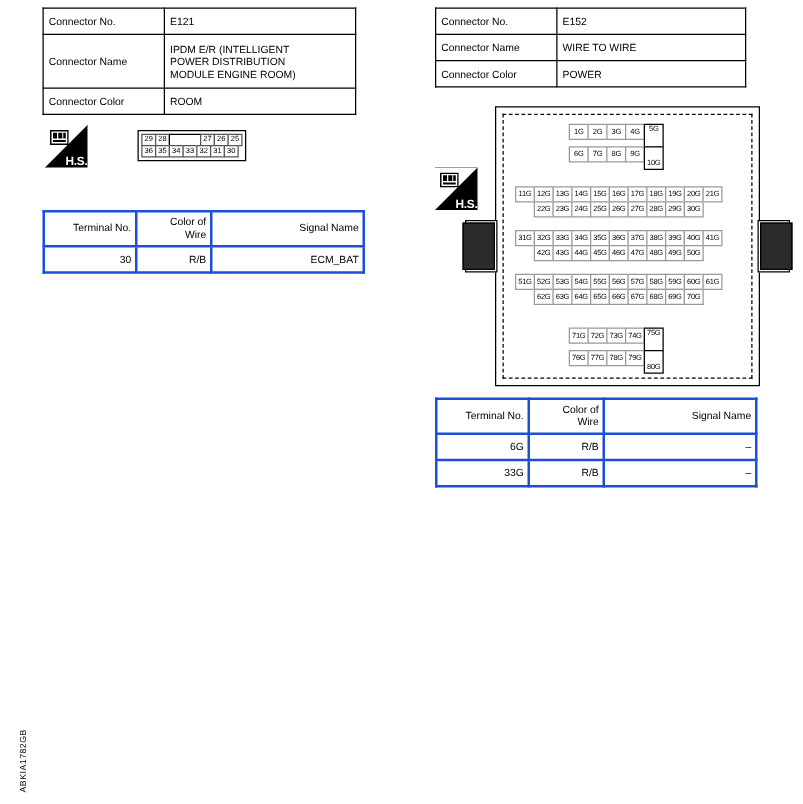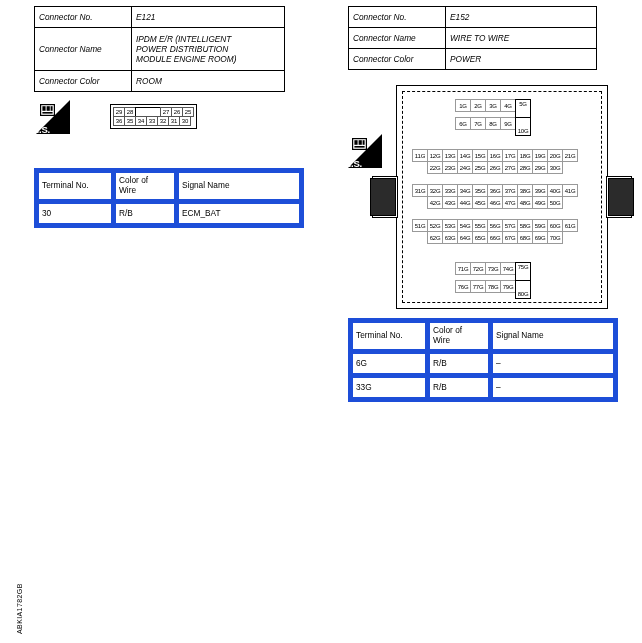--- a/index.html
+++ b/index.html
@@ -15,41 +15,40 @@
     color: #000000;
     overflow: hidden;
   }
   .abs { position: absolute; }
 
   
   table.info {
     border-collapse: collapse;
     table-layout: fixed;
     font-size: 8.3px;
-    font-style: italic;
   }
   table.info td {
     border: 1px solid #000000;
     padding: 2px 4px;
     vertical-align: middle;
     line-height: 1.22;
   }
   td.lbl { white-space: nowrap; }
   td.val { white-space: pre-line; }
 
   
   table.term {
     border-collapse: collapse;
     table-layout: fixed;
     font-size: 8.3px;
   }
   table.term th, table.term td {
-    border: 5px solid #1d4ed8;
+    border: 2px solid #1d4ed8;
     padding: 2px 3px;
-    text-align: left;
+    text-align: right;
     vertical-align: middle;
     font-weight: normal;
     line-height: 1.2;
   }
   table.term th { height: 22px; }
   table.term td { height: 15px; }
 
   
   .hs {
     width: 34px;
@@ -65,21 +64,21 @@
     border-top: 34px solid #ffffff;
     border-right: 34px solid transparent;
   }
   .hs .conn {
     position: absolute;
     top: 4px; left: 4px;
     width: 15px; height: 12px;
   }
   .hs .hstext {
     position: absolute;
-    right: 20px;
+    right: 0;
     bottom: 0px;
     color: #ffffff;
     font-size: 9.5px;
     font-weight: bold;
     letter-spacing: -0.2px;
     line-height: 1;
   }
 
   
   .pingrid {

